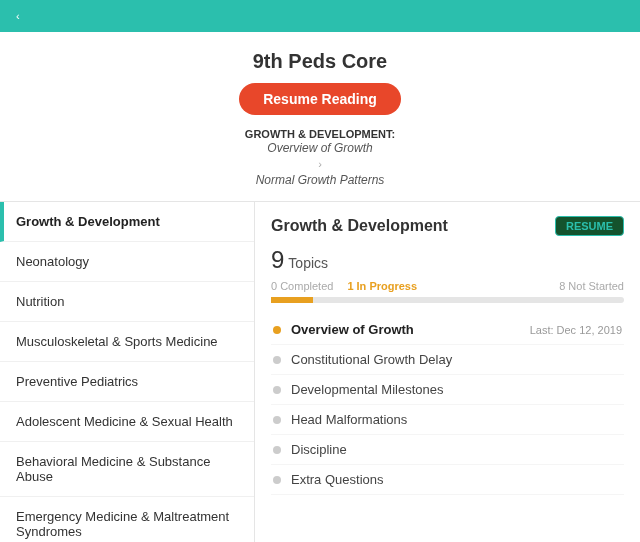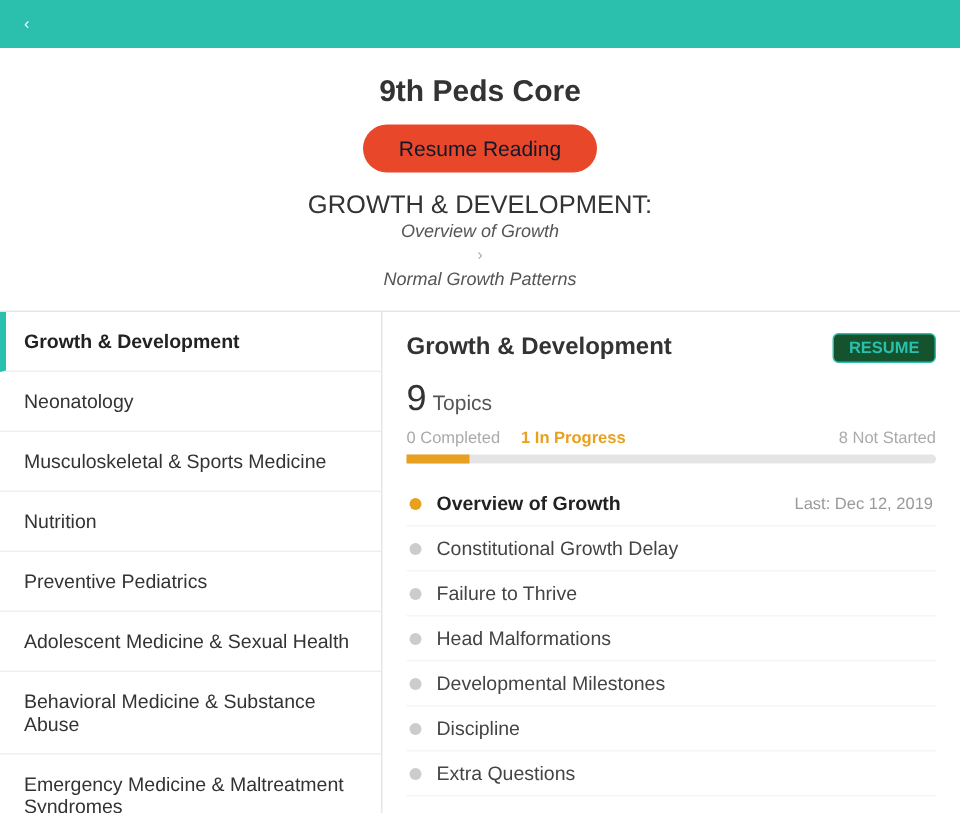--- a/index.html
+++ b/index.html
@@ -24,37 +24,37 @@
       border-bottom: 1px solid #e5e5e5;
     }
     .header-section h1 {
       font-size: 20px;
       font-weight: 600;
       color: #333;
       margin-bottom: 10px;
     }
     .resume-btn {
       background: #e8472a;
-      color: #0f172a;
+      color: #ffffff;
       border: none;
       border-radius: 20px;
       padding: 8px 24px;
       font-size: 14px;
-      font-weight: normal;
+      font-weight: bold;
       cursor: pointer;
       margin-bottom: 12px;
     }
     .reading-info {
       font-size: 12px;
       color: #555;
     }
     .reading-info .label {
-      font-weight: normal;
+      font-weight: bold;
       text-transform: uppercase;
-      font-size: 17px;
+      font-size: 11px;
       color: #333;
     }
     .reading-info .italic {
       font-style: italic;
       color: #555;
     }
     .arrow-row {
       color: #aaa;
       font-size: 11px;
       margin: 3px 0;
@@ -214,24 +214,24 @@
 <div class="content-area">
 
   <div class="sidebar">
     <div class="sidebar-item active">
       <span>Growth &amp; Development</span>
     </div>
     <div class="sidebar-item">
       <span>Neonatology</span>
     </div>
     <div class="sidebar-item">
+      <span>Nutrition</span>
+    </div>
+    <div class="sidebar-item">
       <span>Musculoskeletal &amp; Sports Medicine</span>
-    </div>
-    <div class="sidebar-item">
-      <span>Nutrition</span>
     </div>
     <div class="sidebar-item">
       <span>Preventive Pediatrics</span>
     </div>
     <div class="sidebar-item">
       <span>Adolescent Medicine &amp; Sexual Health</span>
     </div>
     <div class="sidebar-item">
       <span>Behavioral Medicine &amp; Substance Abuse</span>
     </div>
@@ -269,29 +269,25 @@
           <span class="topic-dot dot-orange"></span>
           <span class="topic-name active-topic">Overview of Growth</span>
           <span class="topic-last">Last: Dec 12, 2019</span>
         </li>
         <li class="topic-item">
           <span class="topic-dot dot-gray"></span>
           <span class="topic-name">Constitutional Growth Delay</span>
         </li>
         <li class="topic-item">
           <span class="topic-dot dot-gray"></span>
-          <span class="topic-name">Failure to Thrive</span>
+          <span class="topic-name">Developmental Milestones</span>
         </li>
         <li class="topic-item">
           <span class="topic-dot dot-gray"></span>
           <span class="topic-name">Head Malformations</span>
-        </li>
-        <li class="topic-item">
-          <span class="topic-dot dot-gray"></span>
-          <span class="topic-name">Developmental Milestones</span>
         </li>
         <li class="topic-item">
           <span class="topic-dot dot-gray"></span>
           <span class="topic-name">Discipline</span>
         </li>
         <li class="topic-item">
           <span class="topic-dot dot-gray"></span>
           <span class="topic-name">Extra Questions</span>
         </li>
       </ul>

